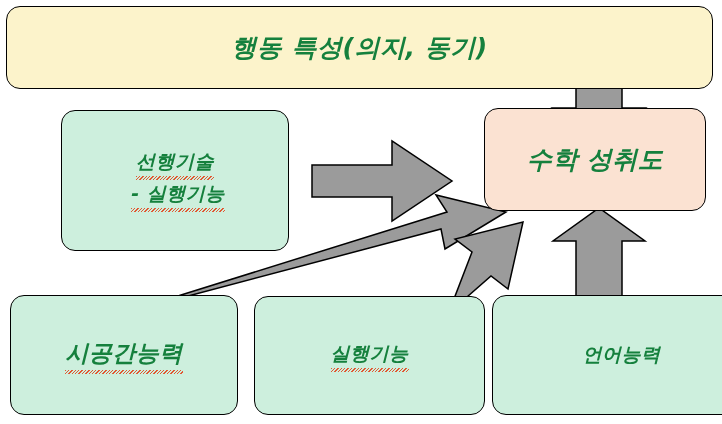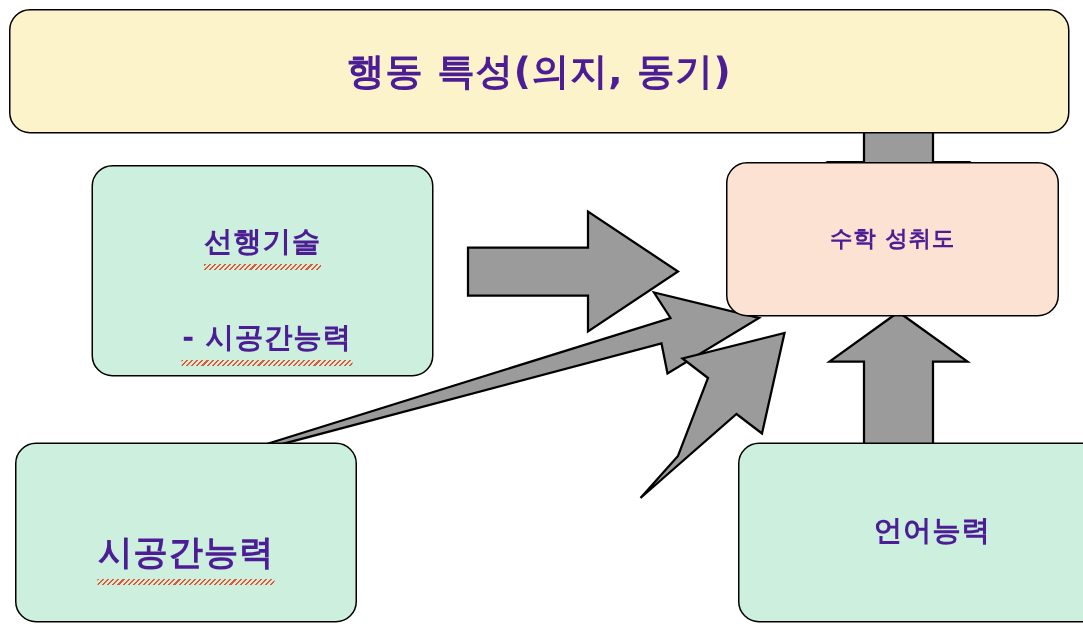--- a/index.html
+++ b/index.html
@@ -23,31 +23,31 @@
     border: 1.5px solid #000000;
     border-radius: 14px;
     display: flex;
     flex-direction: column;
     align-items: center;
     justify-content: center;
     z-index: 3;
   }
   .node-label {
     font-weight: bold;
-    color: #4c1d95;
+    color: #15803d;
     letter-spacing: 0.5px;
     white-space: nowrap;
     line-height: 1.32;
+    font-style: italic;
   }
   
   .squiggle {
     position: relative;
     display: inline-block;
     padding-bottom: 4px;
-    margin-top: 32px;
   }
   .squiggle::after {
     content: "";
     position: absolute;
     left: 0;
     right: 0;
     bottom: -2px;
     height: 4px;
     background-image:
       repeating-linear-gradient(
@@ -71,21 +71,21 @@
     justify-content: center;
     padding: 4px 0 6px 0;
   }
   #node-prereq .node-label { font-size: 19px; margin: 1.5px 0; }
   #node-prereq .node-label.sub { padding-left: 6px; }
 
   #node-math {
     left: 484px; top: 108px; width: 222px; height: 103px;
     background: #fbe2d2;
   }
-  #node-math .node-label { font-size: 15px; }
+  #node-math .node-label { font-size: 25px; }
 
   #node-spatial {
     left: 10px; top: 295px; width: 228px; height: 120px;
     background: #cdefdd;
   }
   #node-spatial .node-label { font-size: 23px; }
 
   #node-executive {
     left: 254px; top: 296px; width: 231px; height: 119px;
     background: #cdefdd;
@@ -130,29 +130,32 @@
 
     <polygon points="576,298 576,241 553,241 599,208 645,241 622,241 622,298"></polygon>
   </svg>
 
   <div class="node" id="node-behavior">
     <div class="node-label">행동 특성(의지, 동기)</div>
   </div>
 
   <div class="node" id="node-prereq">
     <div class="node-label"><span class="squiggle">선행기술</span></div>
-    <div class="node-label sub"><span class="squiggle">-  시공간능력</span></div>
+    <div class="node-label sub"><span class="squiggle">-  실행기능</span></div>
   </div>
 
   <div class="node" id="node-math">
     <div class="node-label">수학 성취도</div>
   </div>
 
   <div class="node" id="node-spatial">
     <div class="node-label"><span class="squiggle">시공간능력</span></div>
   </div>
 
+  <div class="node" id="node-executive">
+    <div class="node-label"><span class="squiggle">실행기능</span></div>
+  </div>
 
   <div class="node" id="node-language">
     <div class="node-label">언어능력</div>
   </div>
 
 </div>
 
 </body></html>

